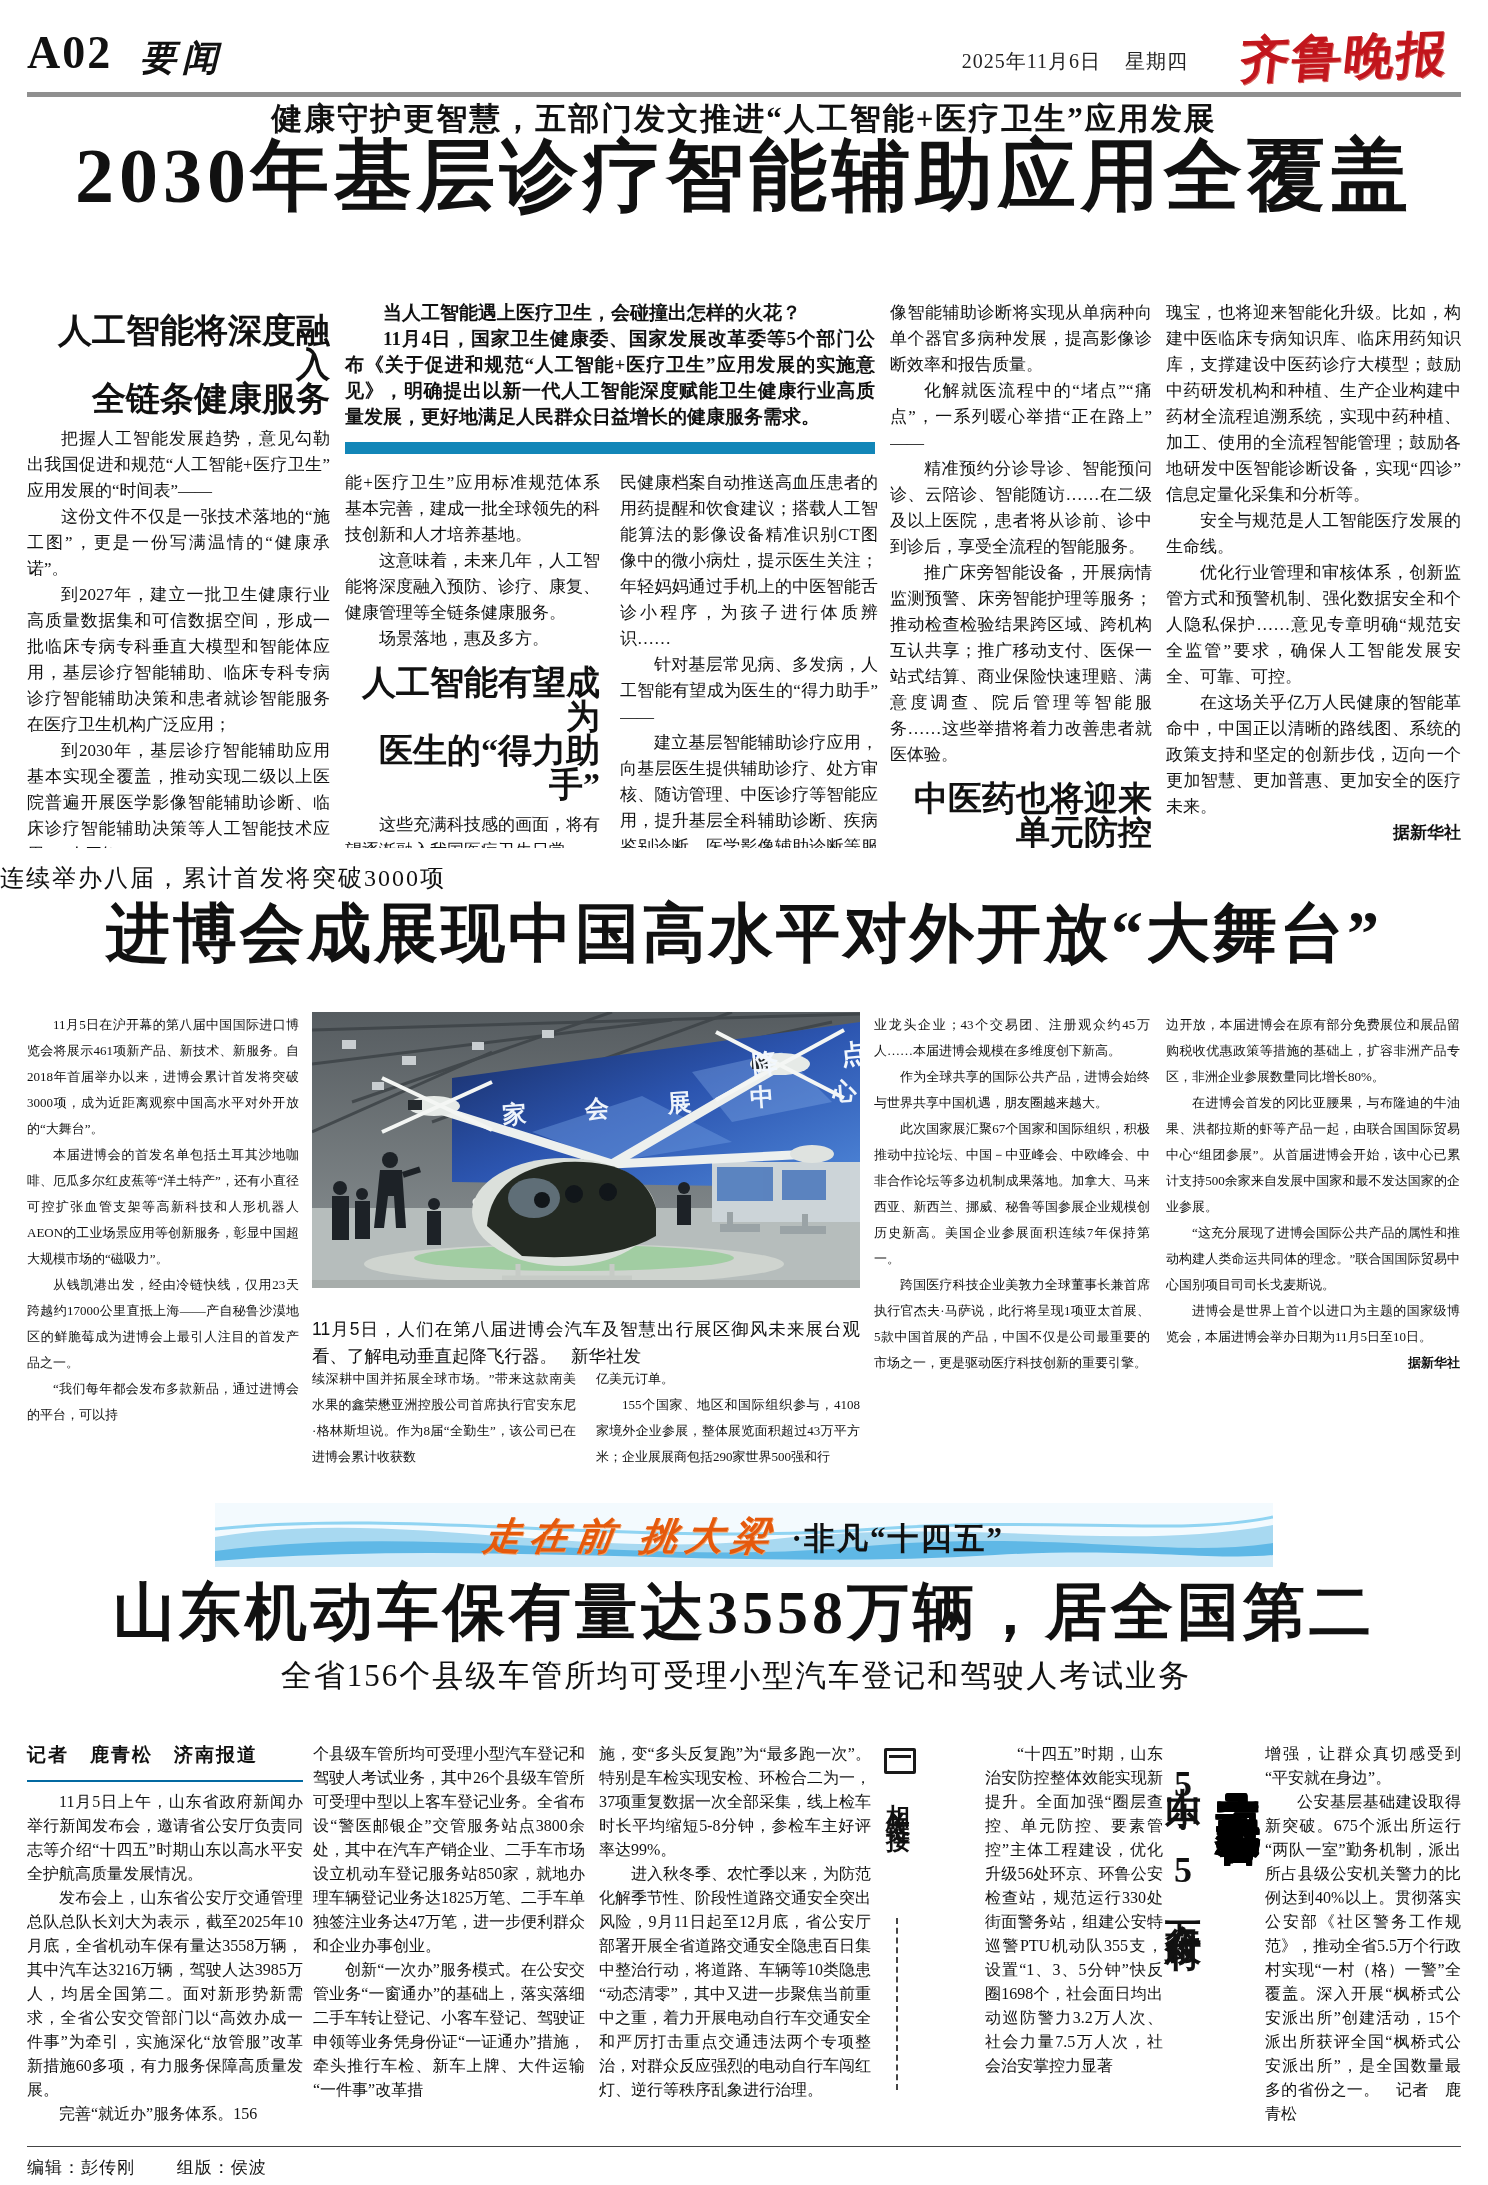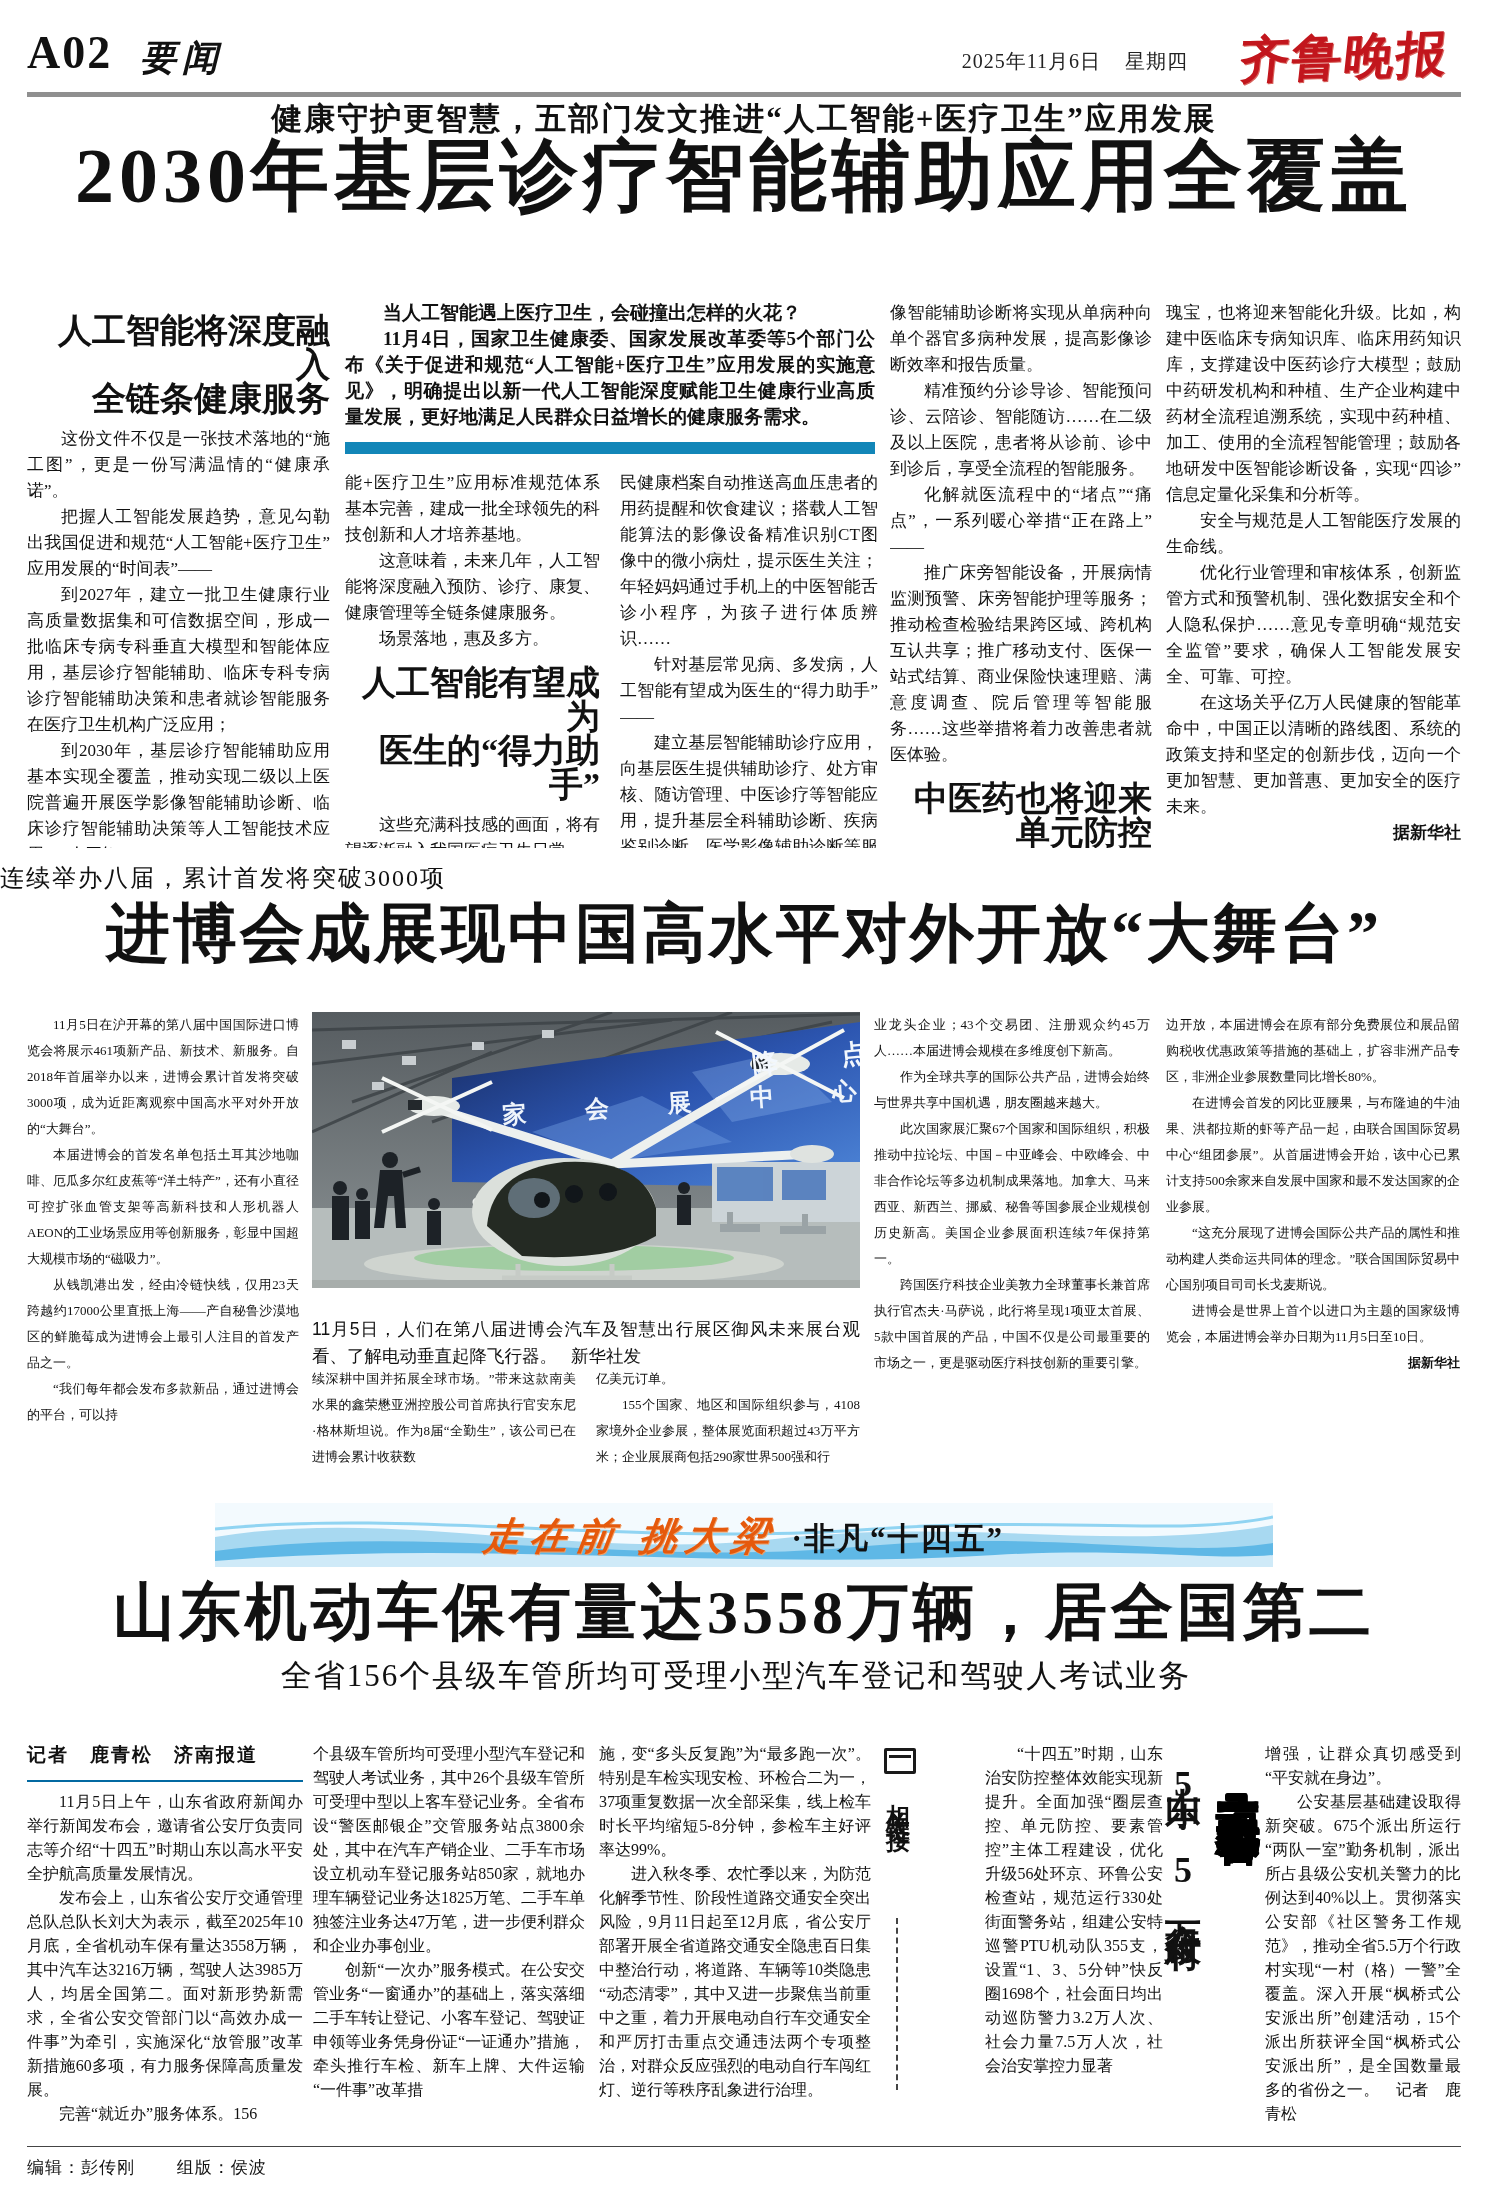--- a/index.html
+++ b/index.html
@@ -86,22 +86,22 @@
     <span style="margin-left:18px;">星期四</span>
   </div>
   <div class="hdr-logo">齐鲁晚报</div>
   <div class="hdr-rule"></div>
 
   <div class="a1-kicker">健康守护更智慧，五部门发文推进“人工智能+医疗卫生”应用发展</div>
   <div class="a1-headline">2030年基层诊疗智能辅助应用全覆盖</div>
 
   <div class="col a1t" style="left:27px;top:300px;width:303px;max-height:548px;">
     <h3 class="subhead"><span>人工智能将深度融入</span><br><span>全链条健康服务</span></h3>
+    <p>把握人工智能发展趋势，意见勾勒出我国促进和规范“人工智能+医疗卫生”应用发展的“时间表”——</p>
     <p>这份文件不仅是一张技术落地的“施工图”，更是一份写满温情的“健康承诺”。</p>
-    <p>把握人工智能发展趋势，意见勾勒出我国促进和规范“人工智能+医疗卫生”应用发展的“时间表”——</p>
     <p>到2027年，建立一批卫生健康行业高质量数据集和可信数据空间，形成一批临床专病专科垂直大模型和智能体应用，基层诊疗智能辅助、临床专科专病诊疗智能辅助决策和患者就诊智能服务在医疗卫生机构广泛应用；</p>
     <p>到2030年，基层诊疗智能辅助应用基本实现全覆盖，推动实现二级以上医院普遍开展医学影像智能辅助诊断、临床诊疗智能辅助决策等人工智能技术应用，“人工智</p>
   </div>
 
   <div class="intro">
     <p>当人工智能遇上医疗卫生，会碰撞出怎样的火花？</p>
     <p>11月4日，国家卫生健康委、国家发展改革委等5个部门公布《关于促进和规范“人工智能+医疗卫生”应用发展的实施意见》，明确提出以新一代人工智能深度赋能卫生健康行业高质量发展，更好地满足人民群众日益增长的健康服务需求。</p>
   </div>
   <div class="blue-bar"></div>
 
@@ -115,22 +115,22 @@
   </div>
 
   <div class="col a1t" style="left:620px;top:470px;width:258px;max-height:378px;">
     <p class="cont">民健康档案自动推送高血压患者的用药提醒和饮食建议；搭载人工智能算法的影像设备精准识别CT图像中的微小病灶，提示医生关注；年轻妈妈通过手机上的中医智能舌诊小程序，为孩子进行体质辨识……</p>
     <p>针对基层常见病、多发病，人工智能有望成为医生的“得力助手”——</p>
     <p>建立基层智能辅助诊疗应用，向基层医生提供辅助诊疗、处方审核、随访管理、中医诊疗等智能应用，提升基层全科辅助诊断、疾病鉴别诊断、医学影像辅助诊断等服务能力……值得注意的是，医学影</p>
   </div>
 
   <div class="col a1t" style="left:890px;top:300px;width:262px;max-height:548px;">
     <p class="cont">像智能辅助诊断将实现从单病种向单个器官多病种发展，提高影像诊断效率和报告质量。</p>
+    <p>化解就医流程中的“堵点”“痛点”，一系列暖心举措“正在路上”——</p>
     <p>精准预约分诊导诊、智能预问诊、云陪诊、智能随访……在二级及以上医院，患者将从诊前、诊中到诊后，享受全流程的智能服务。</p>
-    <p>化解就医流程中的“堵点”“痛点”，一系列暖心举措“正在路上”——</p>
     <p>推广床旁智能设备，开展病情监测预警、床旁智能护理等服务；推动检查检验结果跨区域、跨机构互认共享；推广移动支付、医保一站式结算、商业保险快速理赔、满意度调查、院后管理等智能服务……这些举措将着力改善患者就医体验。</p>
     <h3 class="subhead"><span>中医药也将迎来</span><br><span>单元防控</span></h3>
 
   </div>
 
   <div class="col a1t" style="left:1166px;top:300px;width:295px;max-height:548px;">
     <p class="cont">瑰宝，也将迎来智能化升级。比如，构建中医临床专病知识库、临床用药知识库，支撑建设中医药诊疗大模型；鼓励中药研发机构和种植、生产企业构建中药材全流程追溯系统，实现中药种植、加工、使用的全流程智能管理；鼓励各地研发中医智能诊断设备，实现“四诊”信息定量化采集和分析等。</p>
     <p>安全与规范是人工智能医疗发展的生命线。</p>
     <p>优化行业管理和审核体系，创新监管方式和预警机制、强化数据安全和个人隐私保护……意见专章明确“规范安全监管”要求，确保人工智能发展安全、可靠、可控。</p>
     <p>在这场关乎亿万人民健康的智能革命中，中国正以清晰的路线图、系统的政策支持和坚定的创新步伐，迈向一个更加智慧、更加普惠、更加安全的医疗未来。</p>

